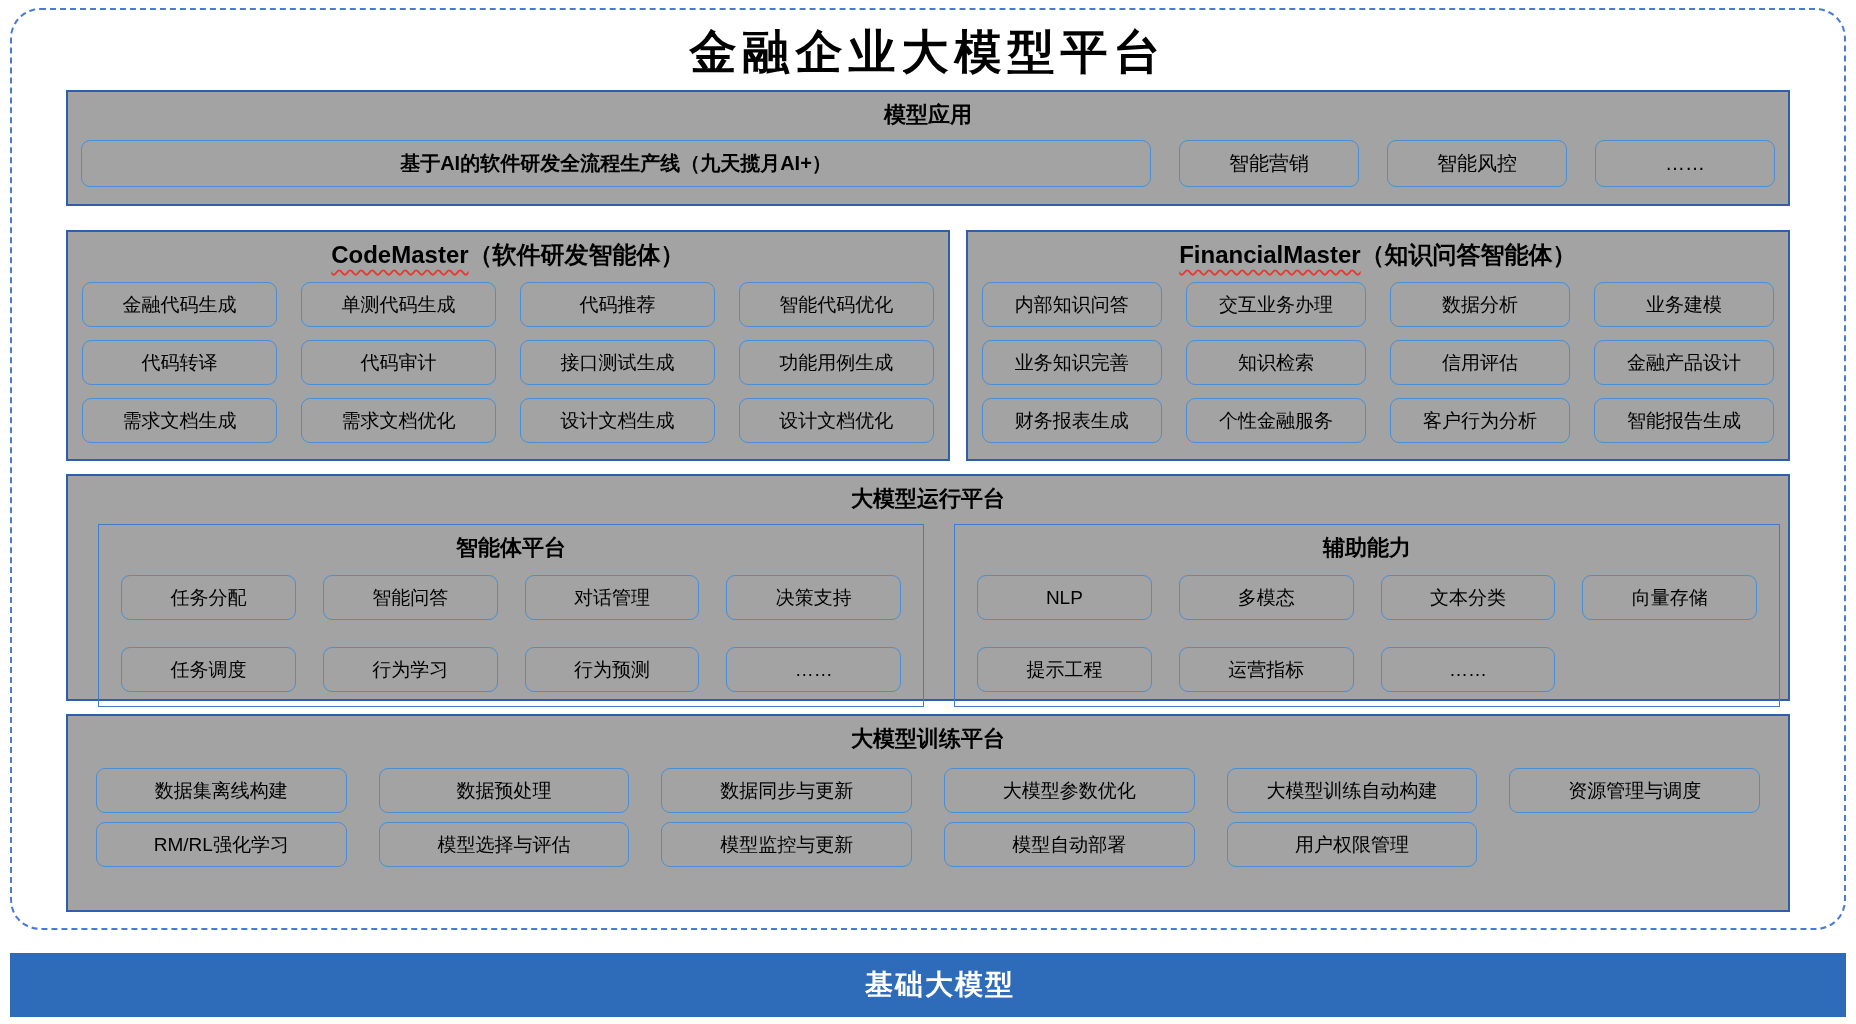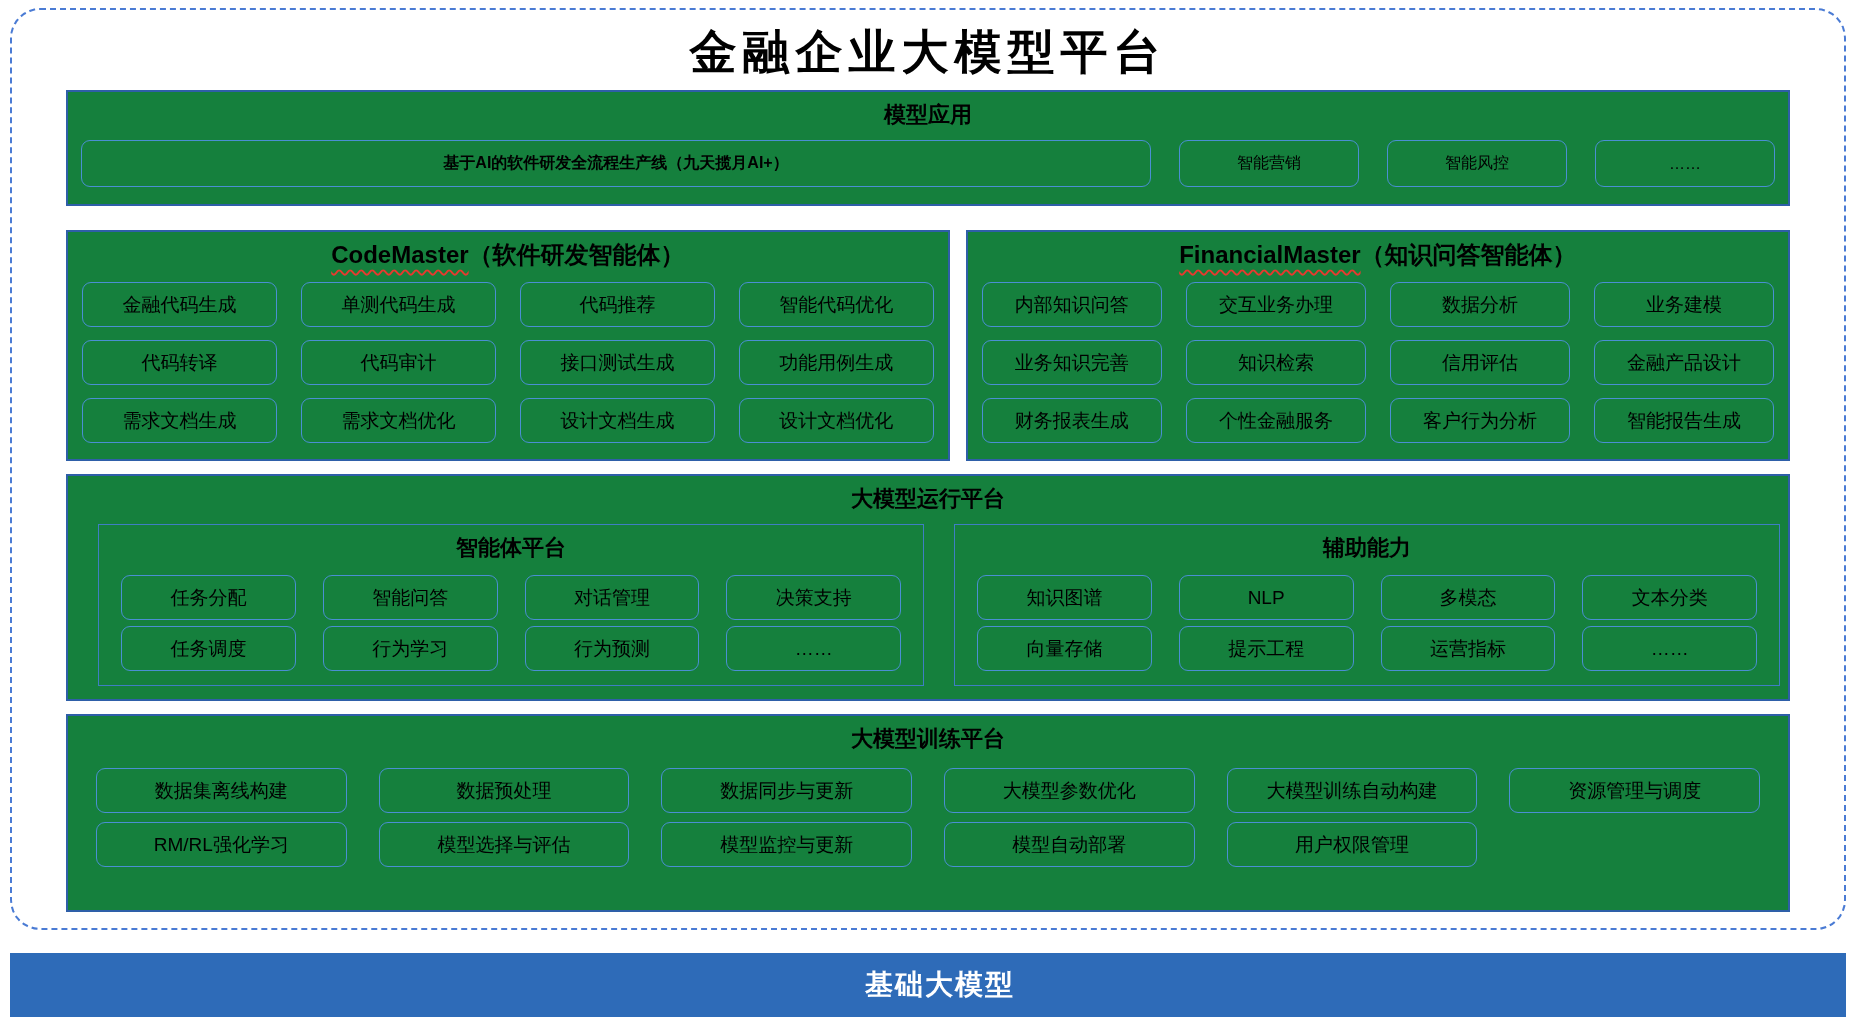--- a/index.html
+++ b/index.html
@@ -20,38 +20,38 @@
     font-weight: 700;
     font-size: 47px;
     letter-spacing: 6px;
     line-height: 1.2;
     margin-bottom: 10px;
   }
 
   .panel {
     border: 2px solid #2e5fa8;
     margin: 0 54px;
-    background: #15803d;
+    background: #a3a3a3;
   }
   .panel-title {
     text-align: center;
     font-weight: 700;
     font-size: 22px;
     padding: 8px 0 10px 0;
   }
 
   
   .panel.apps { height: 116px; }
   .apps-row { display: flex; gap: 28px; padding: 0 13px; }
   .appbox {
     height: 47px;
     border: 1.6px solid #4a8fd3;
     border-radius: 9px;
     display: flex; align-items: center; justify-content: center;
-    font-size: 16px;
+    font-size: 20px;
   }
   .appbox.main { flex: 1 1 auto; font-weight: 700; }
   .appbox.small { flex: 0 0 180px; }
 
   
   .agents-row { display: flex; gap: 16px; margin: 24px 54px 0 54px; }
   .agents-row .panel.agent { margin: 0; }
   .panel.agent { height: 231px; }
   .agent-a { flex: 885; }
   .agent-b { flex: 825; }
@@ -85,21 +85,21 @@
     flex: 1;
     border: 1.6px solid #3f7ec4;
     padding-bottom: 14px;
   }
   .sub-title {
     text-align: center;
     font-weight: 700;
     font-size: 22px;
     padding: 8px 0 10px 0;
   }
-  .subpanel .grid4 { gap: 6px 27px; padding: 2px 22px 0 22px; }
+  .subpanel .grid4 { gap: 27px 27px; padding: 2px 22px 0 22px; }
 
   
   .panel.training { margin-top: 13px; height: 198px; }
   .grid6 {
     display: grid;
     grid-template-columns: repeat(6, 1fr);
     gap: 9px 32px;
     padding: 4px 28px 18px 28px;
   }
 
@@ -187,21 +187,20 @@
             <div class="cap">任务调度</div>
             <div class="cap">行为学习</div>
             <div class="cap">行为预测</div>
             <div class="cap">……</div>
           </div>
       </div>
 
       <div class="subpanel">
         <div class="sub-title">辅助能力</div>
         <div class="grid4">
-            <div class="cap">知识图谱</div>
             <div class="cap">NLP</div>
             <div class="cap">多模态</div>
             <div class="cap">文本分类</div>
             <div class="cap">向量存储</div>
             <div class="cap">提示工程</div>
             <div class="cap">运营指标</div>
             <div class="cap">……</div>
           </div>
       </div>
 

